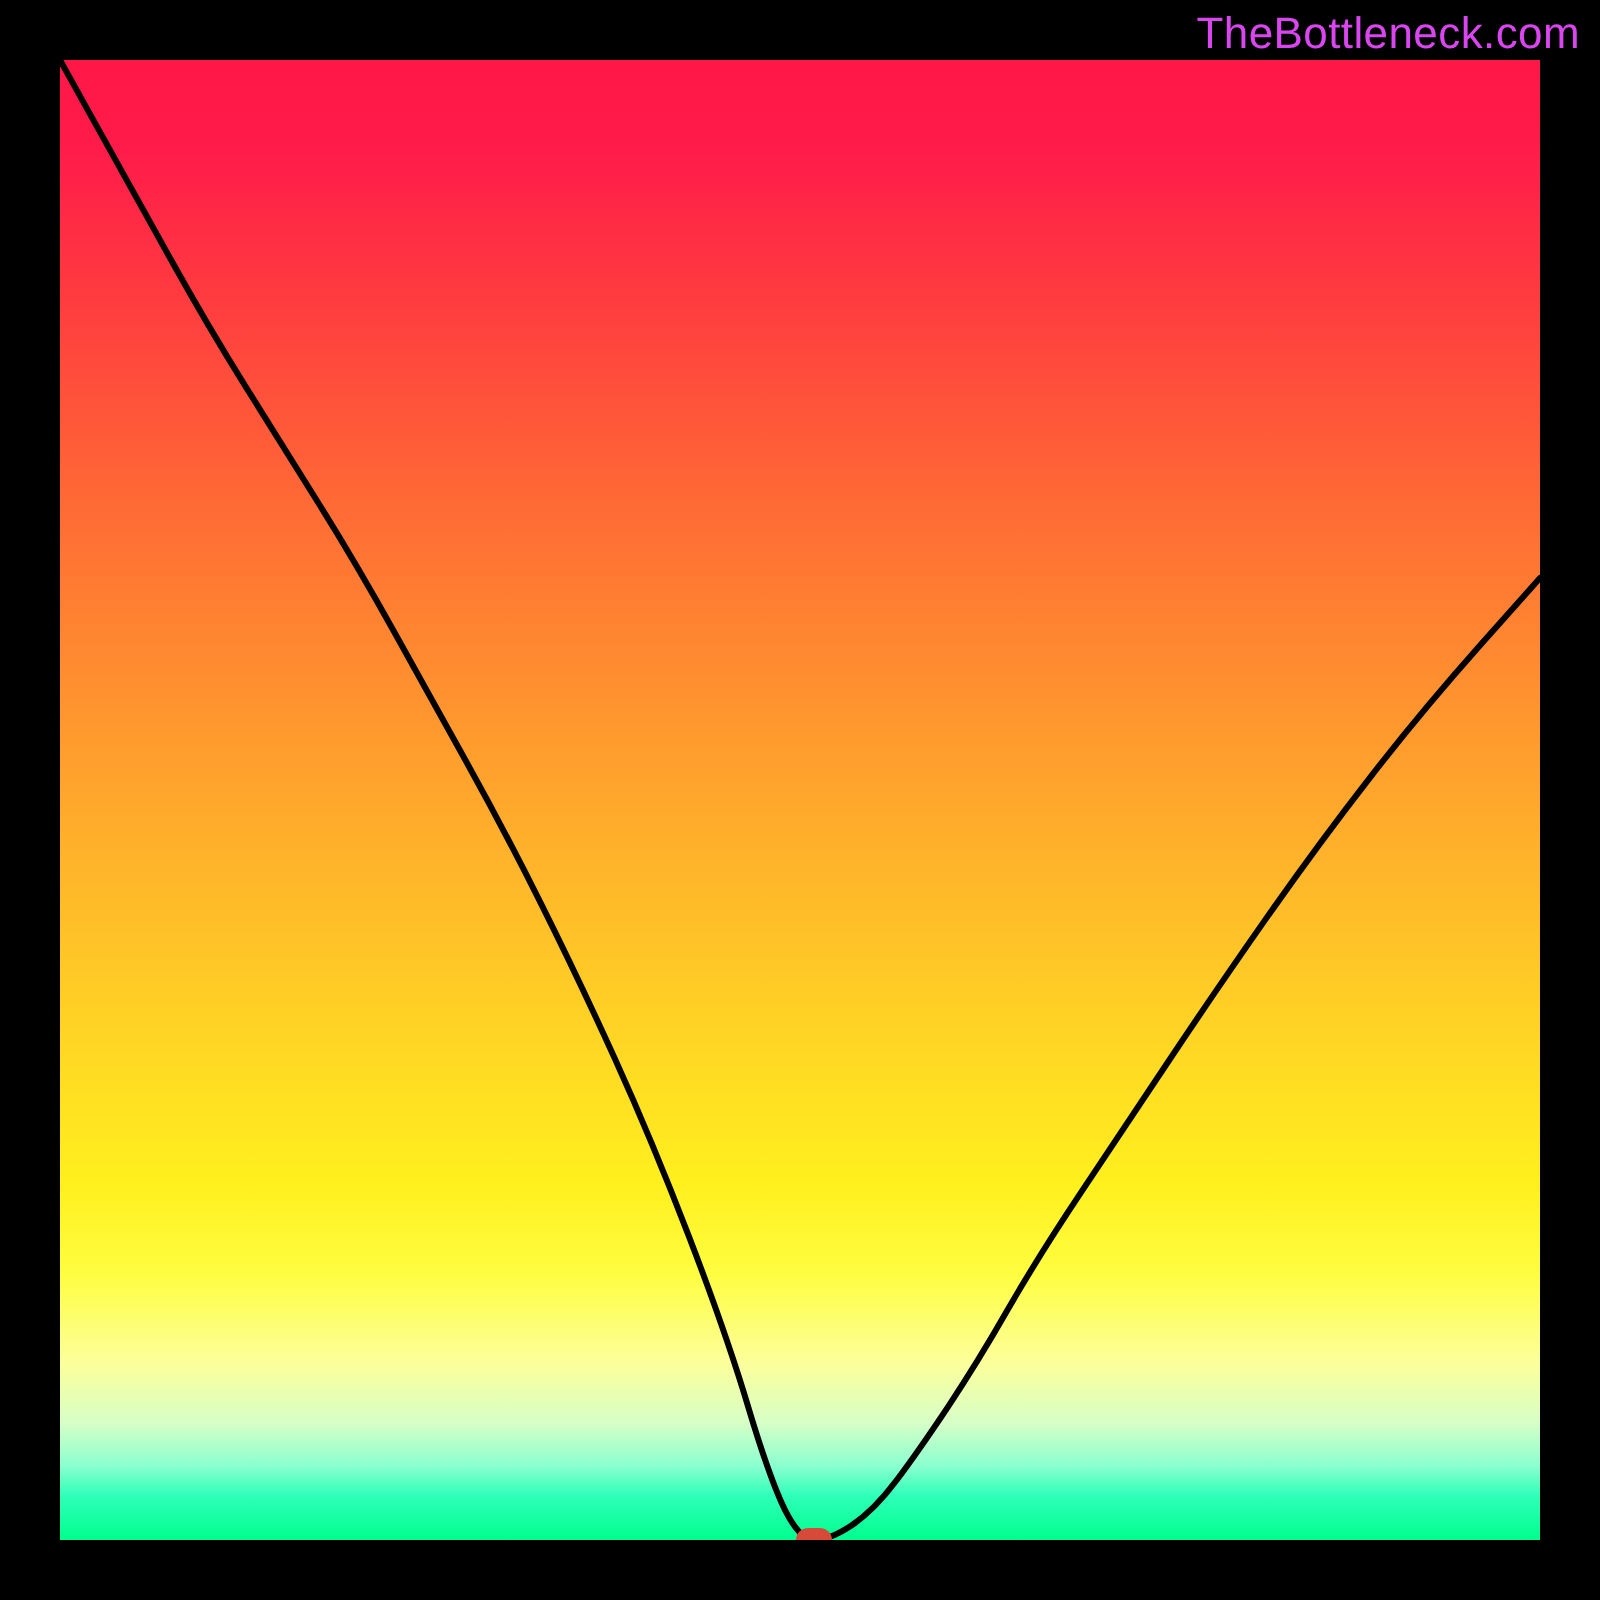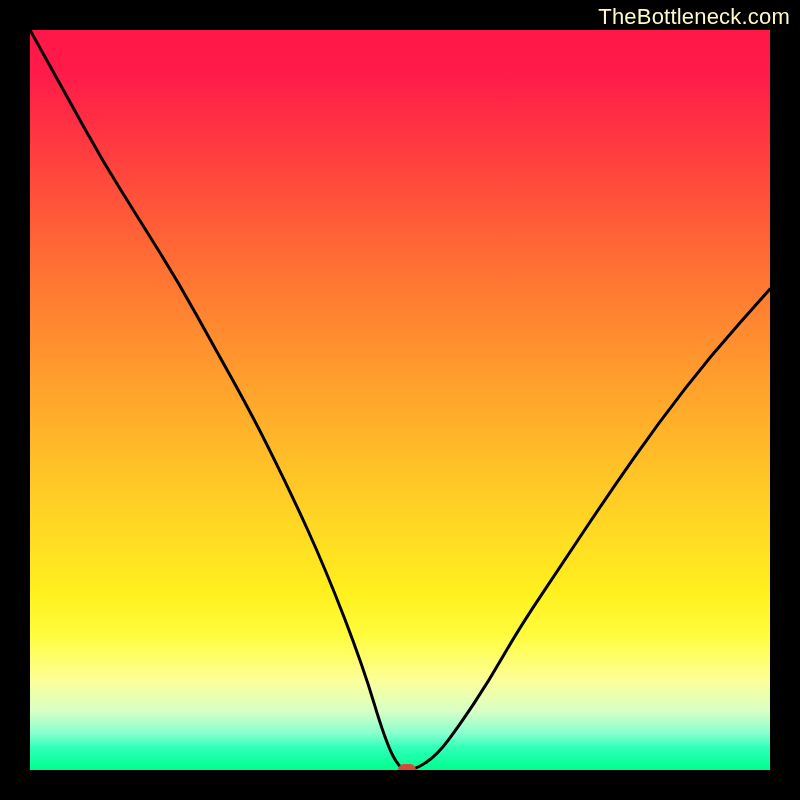--- a/index.html
+++ b/index.html
@@ -14,21 +14,21 @@
   .frame {
     position: relative;
     width: 800px;
     height: 800px;
     background: #000;
   }
   .watermark {
     position: absolute;
     top: 4px;
     right: 10px;
-    color: #fef9c3;
+    color: #d946ef;
     font-size: 22px;
     font-weight: 500;
     letter-spacing: 0.2px;
     z-index: 5;
   }
   .plot-area {
     position: absolute;
     left: 30px;
     top: 30px;
     width: 740px;

